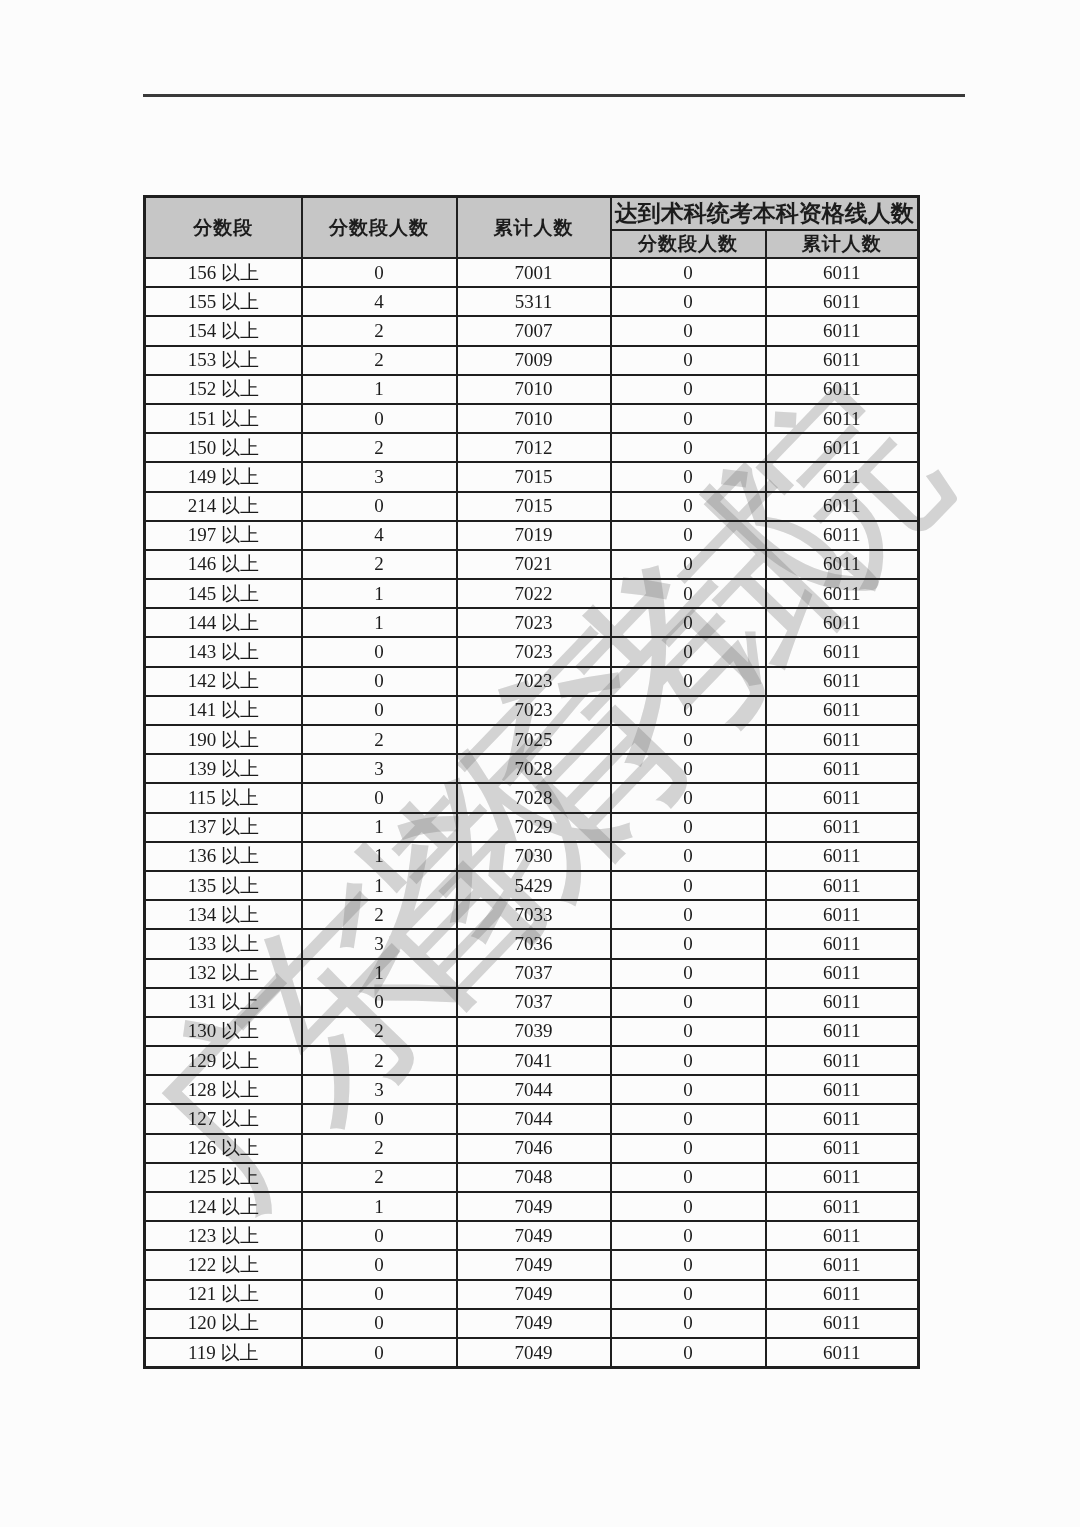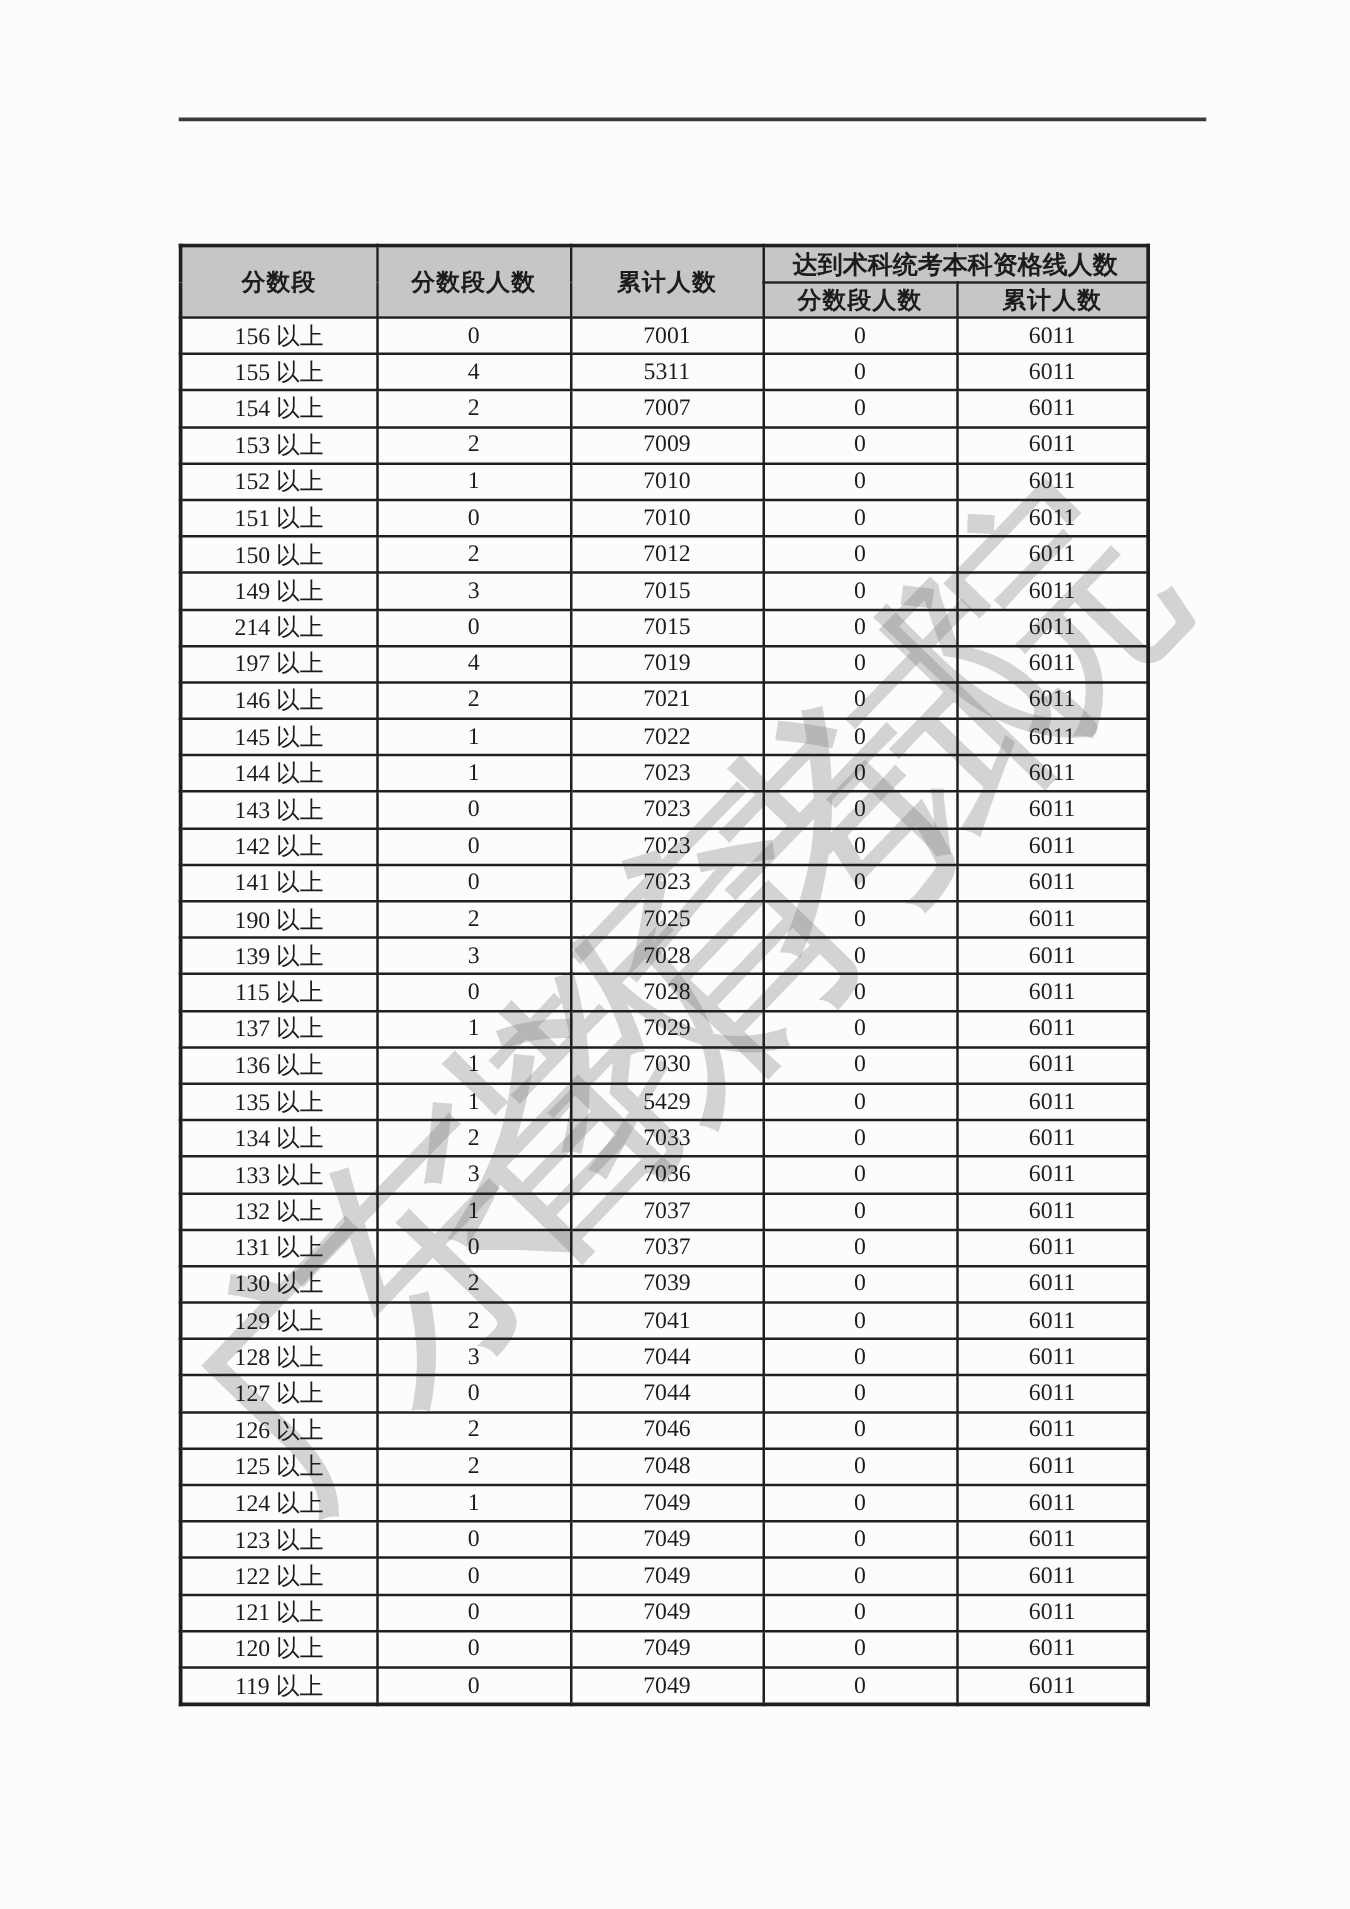--- a/index.html
+++ b/index.html
@@ -56,21 +56,21 @@
     overflow: hidden;
   }
   table.score-table { border: 3px solid var(--border-col); }
   table.score-table thead th {
     background: var(--header-bg);
     font-weight: bold;
     font-size: 19px;
     height: 26px;
     letter-spacing: 1px;
   }
-  table.score-table thead th.group { letter-spacing: 0; font-size: 20px; }
+  table.score-table thead th.group { letter-spacing: 0; font-size: 23px; }
   table.score-table tbody td {
     height: 27.2px;
     font-size: 19px;
     background: transparent;
   }
 </style>
 </head>
 <body style="--header-bg: #c6c6c6; --wm-col: rgba(115,115,115,0.30); --rule-col: #3a3a3a; background: rgb(252, 252, 252);">
 
 <div class="top-rule"></div>

